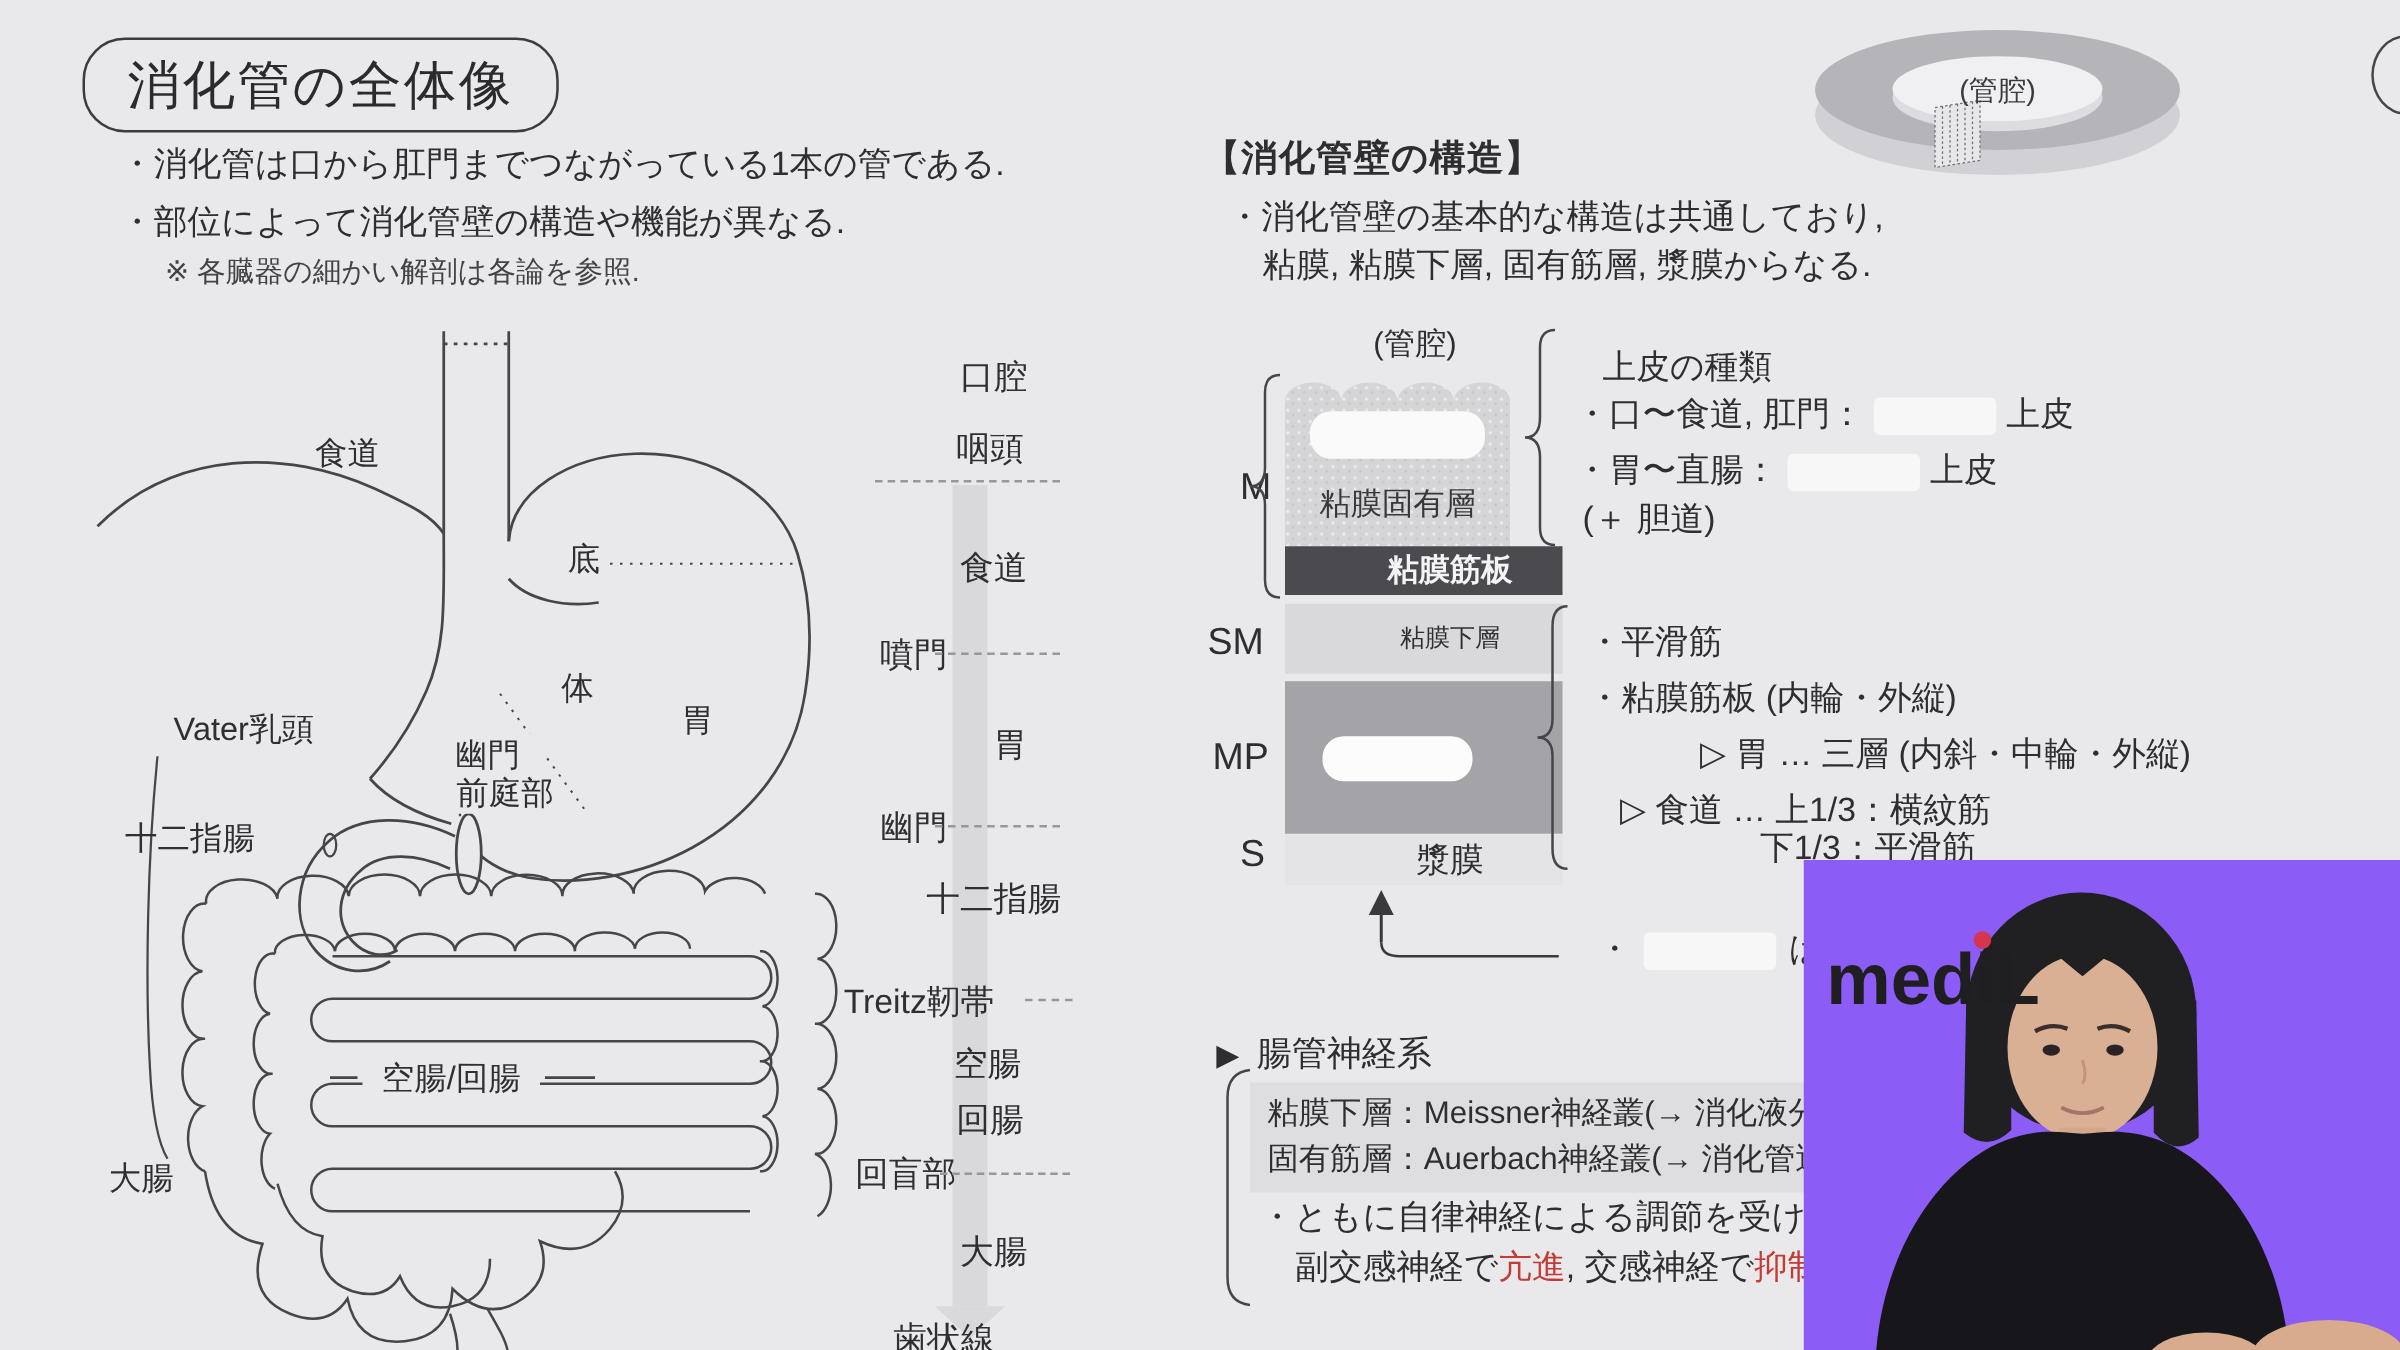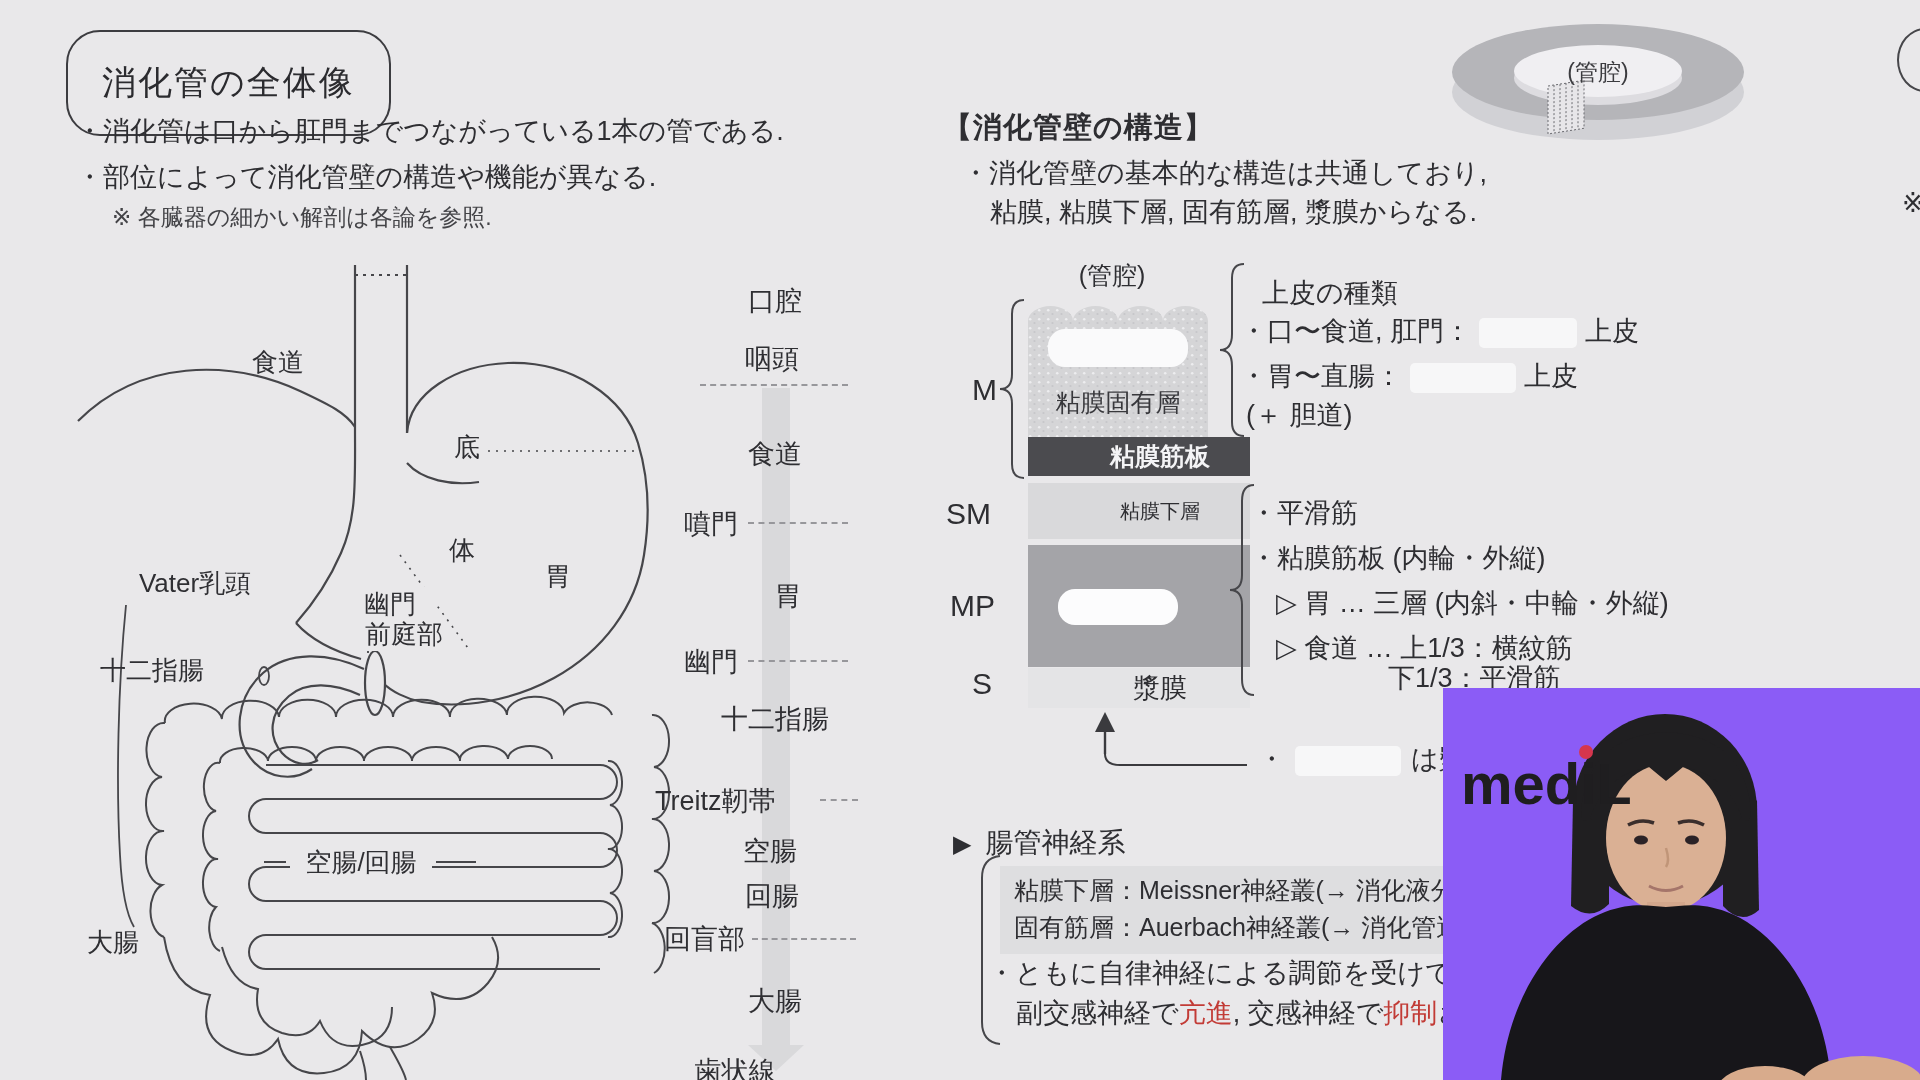--- a/index.html
+++ b/index.html
@@ -1,22 +1,22 @@
 <!DOCTYPE html>
 <html><head>
 <meta charset="utf-8">
 <style>
   html,body{margin:0;padding:0;background:#222;}
   .stage{position:relative;width:1920px;height:1080px;overflow:hidden;
          background:#e9e8ea;font-family:"Liberation Sans","DejaVu Sans",sans-serif;color:#2e2e32;}
   .abs{position:absolute;}
-  .t{position:absolute;white-space:nowrap;line-height:1.18;}
+  .t{position:absolute;white-space:nowrap;line-height:1.18;margin-left:20px;}
   .ctr{transform:translateX(-50%);}
-  .title-box{position:absolute;left:66px;top:30px;padding:28px 34px;border:2.5px solid #3c3c40;
-             border-radius:34px;font-size:34px;letter-spacing:2px;color:#2b2b2f;}
+  .title-box{position:absolute;left:66px;top:30px;padding:8px 34px;border:2.5px solid #3c3c40;
+             border-radius:34px;font-size:42px;letter-spacing:2px;color:#2b2b2f;}
   .bullet{font-size:27px;}
   .note{font-size:23px;color:#434347;}
   .dash{position:absolute;border-top:2px dashed #97979b;height:0;}
   .flow-label{font-size:27px;color:#2f2f33;}
   .arrow-band{position:absolute;left:762px;top:388px;width:28px;height:657px;background:#d9d9db;}
   .arrow-head{position:absolute;left:748px;top:1045px;width:0;height:0;
               border-left:28px solid transparent;border-right:28px solid transparent;
               border-top:26px solid #d9d9db;}
   .sec-head{font-size:29px;font-weight:bold;letter-spacing:1px;}
   .body-txt{font-size:27px;}
@@ -178,21 +178,21 @@
   <div class="t body-txt" style="left:1240px;top:316px;">
     <span>・口〜食道, 肛門：</span><span class="blank" style="width:98px;height:30px;margin:0 8px;"></span><span>上皮</span>
   </div>
   <div class="t body-txt" style="left:1240px;top:361px;">
     <span>・胃〜直腸：</span><span class="blank" style="width:106px;height:30px;margin:0 8px;"></span><span>上皮</span>
   </div>
   <div class="t body-txt" style="left:1246px;top:400px;">(＋ 胆道)</div>
 
   <div class="t body-txt" style="left:1250px;top:498px;">・平滑筋</div>
   <div class="t body-txt" style="left:1250px;top:543px;">・粘膜筋板 (内輪・外縦)</div>
-  <div class="t body-txt" style="left:1276px;top:588px;text-align:right;">▷ 胃 … 三層 (内斜・中輪・外縦)</div>
+  <div class="t body-txt" style="left:1340px;top:588px;text-align:right;">▷ 胃 … 三層 (内斜・中輪・外縦)</div>
   <div class="t body-txt" style="left:1276px;top:633px;">▷ 食道 … 上1/3：横紋筋</div>
   <div class="t body-txt" style="left:1388px;top:663px;">下1/3：平滑筋</div>
 
   <svg class="abs" style="left:1085px;top:708px;" width="170" height="62">
     <path d="M 20,46 V 16" fill="none" stroke="#3a3a3e" stroke-width="2.4"></path>
     <polygon points="20,4 10,24 30,24" fill="#3a3a3e"></polygon>
     <path d="M 20,46 Q 20,57 35,57 L 162,57" fill="none" stroke="#3a3a3e" stroke-width="2"></path>
   </svg>
   <div class="t body-txt" style="left:1258px;top:744px;">
     <span>・</span><span class="blank" style="width:106px;height:30px;margin:0 10px;"></span><span>は漿膜を</span>

